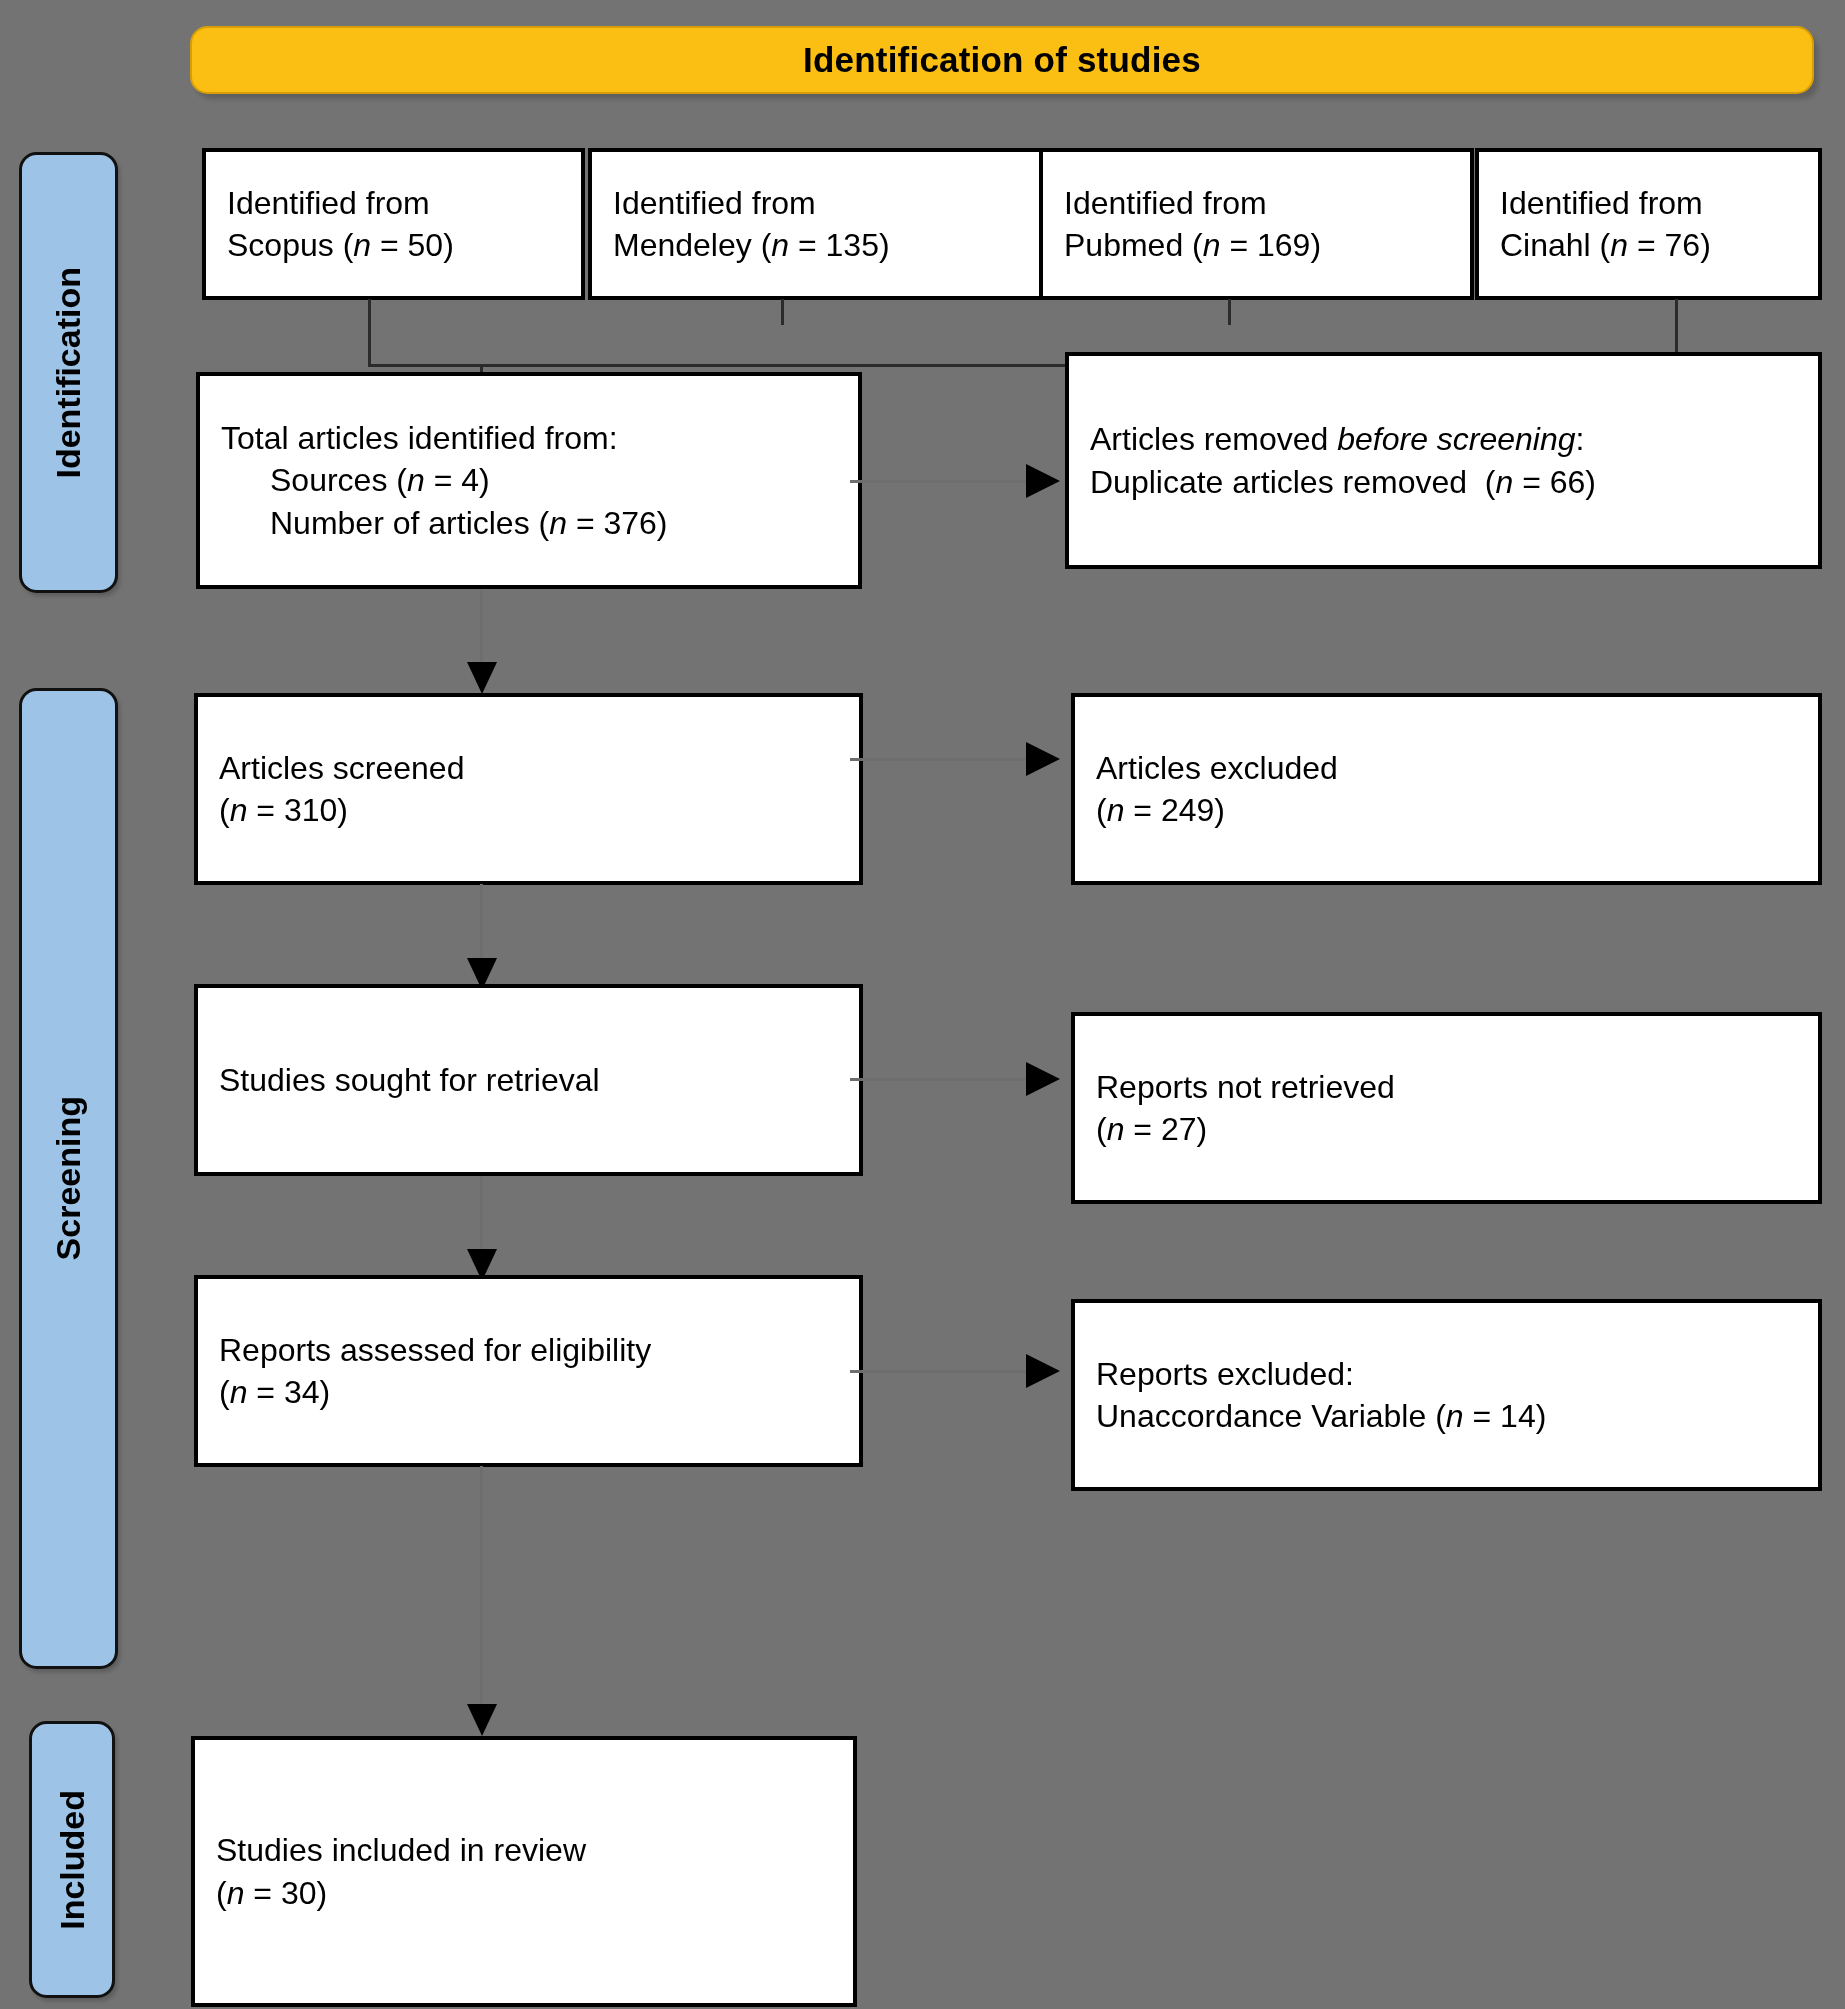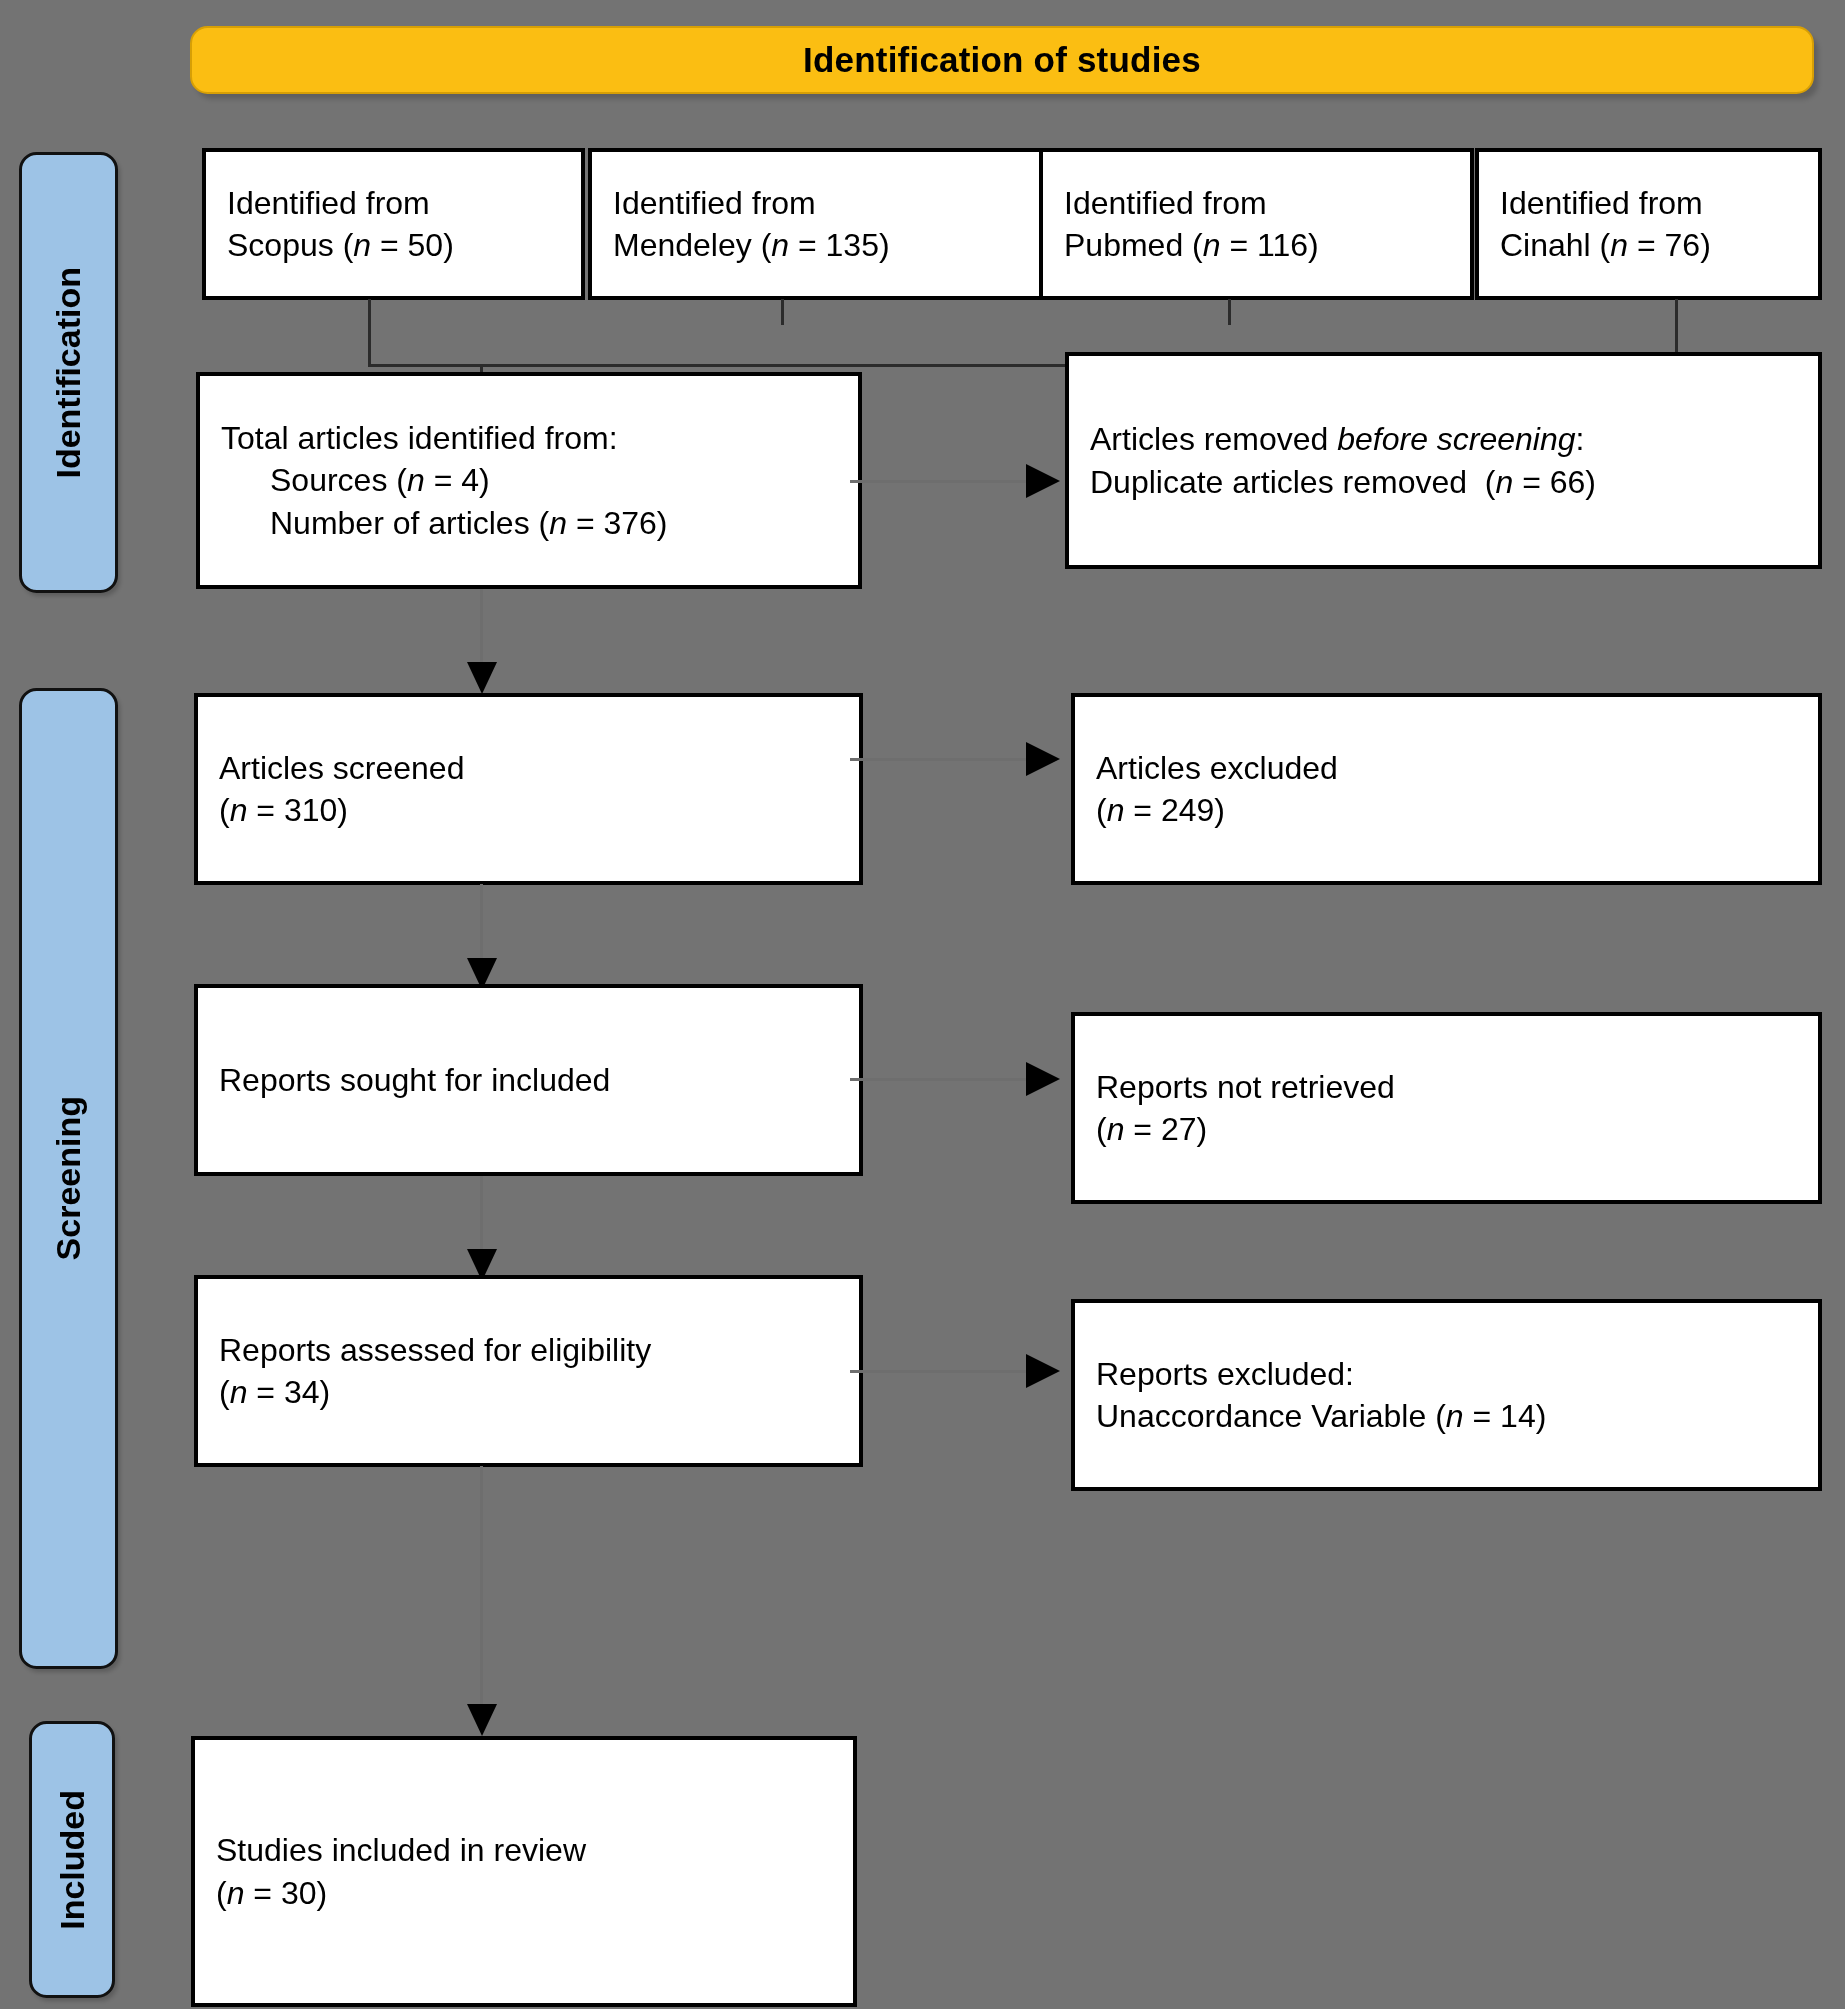--- a/index.html
+++ b/index.html
@@ -124,21 +124,21 @@
     <span class="line"><span>Scopus</span> (<span class="ital">n</span> = <span>50</span>)</span>
   </div>
 
   <div class="box" style="left:576px;top:148px;width:475px;height:152px;">
     <span class="line">Identified from</span>
     <span class="line"><span>Mendeley</span> (<span class="ital">n</span> = <span>135</span>)</span>
   </div>
 
   <div class="box" style="left:1027px;top:148px;width:435px;height:152px;">
     <span class="line">Identified from</span>
-    <span class="line"><span>Pubmed</span> (<span class="ital">n</span> = <span>116</span>)</span>
+    <span class="line"><span>Pubmed</span> (<span class="ital">n</span> = <span>169</span>)</span>
   </div>
 
   <div class="box" style="left:1463px;top:148px;width:347px;height:152px;">
     <span class="line">Identified from</span>
     <span class="line"><span>Cinahl</span> (<span class="ital">n</span> = <span>76</span>)</span>
   </div>
 
   <div class="bracket-tick" style="left:368px;top:299px;height:25.5px;"></div>
   <div class="bracket-tick" style="left:781px;top:299px;height:25.5px;"></div>
   <div class="bracket-tick" style="left:1228px;top:299px;height:25.5px;"></div>
@@ -175,21 +175,21 @@
 
   <div class="box" style="left:1059px;top:693px;width:751px;height:192px;">
     <span class="line">Articles excluded</span>
     <span class="line">(<span class="ital">n</span> = <span>249</span>)</span>
   </div>
 
   <div class="vline" style="left:480px;top:884px;height:102px;"></div>
   <div class="arrow-down" style="left:467px;top:958px;"></div>
 
   <div class="box" style="left:182px;top:984px;width:669px;height:192px;">
-    <span class="line">Reports sought for included</span>
+    <span class="line">Studies sought for retrieval</span>
   </div>
 
   <div class="hline" style="left:850px;top:1078px;width:207px;"></div>
   <div class="arrow-right" style="left:1026px;top:1062px;"></div>
 
   <div class="box" style="left:1059px;top:1012px;width:751px;height:192px;">
     <span class="line">Reports not retrieved</span>
     <span class="line">(<span class="ital">n</span> = <span>27</span>)</span>
   </div>
 

